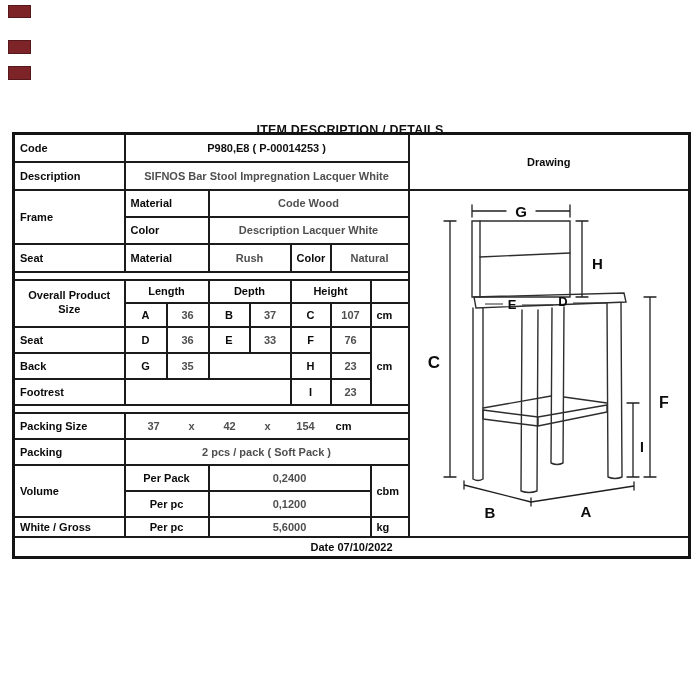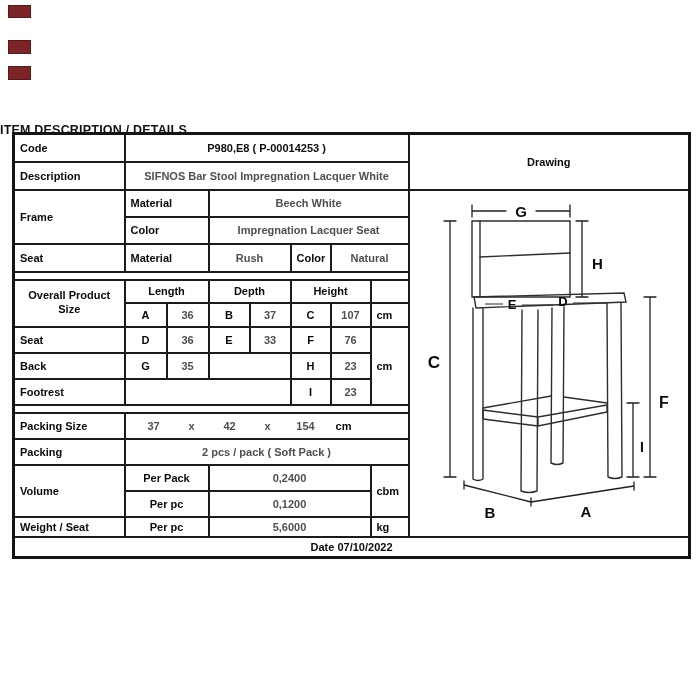--- a/index.html
+++ b/index.html
@@ -6,21 +6,21 @@
   body{width:700px;height:700px;background:#ffffff;position:relative;
        font-family:"Liberation Sans",sans-serif;color:#0d0d0d;}
   .page{position:absolute;inset:0;background:#fff;}
 
   
   .thumb{position:absolute;left:8px;width:21px;background:#7d2429;border:1px solid #57181c;}
   .t1{top:5px;height:11px;}
   .t2{top:40px;height:12px;}
   .t3{top:66px;height:12px;}
 
-  .sheet-title{position:absolute;left:0;top:123px;width:700px;
+  .sheet-title{position:absolute;left:0;top:123px;width:700px;text-align:center;
        font-size:12.5px;font-weight:bold;letter-spacing:.2px;color:#111;}
 
   table.spec{position:absolute;left:12px;top:132px;width:676px;border-collapse:collapse;
        table-layout:fixed;border:3px solid #141414;}
   table.spec td{border:2px solid #1b1b1b;font-size:11px;padding:0 5px;overflow:hidden;
        vertical-align:middle;background:#fff;}
   .lbl{font-weight:bold;color:#0a0a0a;}
   .val{color:#4f4f4f;font-weight:bold;}
   .valb{color:#0f0f0f;font-weight:bold;}
   .ctr{text-align:center;}
@@ -70,21 +70,21 @@
     </tr>
 
     <tr style="height:28px">
       <td class="lbl">Description</td>
       <td colspan="7" class="val ctr">SIFNOS Bar Stool Impregnation Lacquer White</td>
     </tr>
 
     <tr style="height:27px">
       <td rowspan="2" class="lbl gry">Frame</td>
       <td colspan="2" class="lbl gry">Material</td>
-      <td colspan="5" class="val ctr gry">Beech White</td>
+      <td colspan="5" class="val ctr gry">Code Wood</td>
       <td rowspan="15" class="drawcell">
         <svg width="279" height="341" viewBox="0 0 279 341">
           <g class="stool">
             <path d="M62,30 H160 V106 H62 Z"></path>
             <path d="M70,30 V106"></path>
             <path d="M70,66 L160,62"></path>
             <path d="M64,106 L214,102 L216,111 L66,117 Z"></path>
             <path d="M63,117 V288 M73,117 V288 M63,288 Q68,291 73,288"></path>
             <path d="M112,119 L111,300 M128,119 L127,300 M111,300 Q119,303 127,300"></path>
             <path d="M142,117 L141,272 M154,116 L153,272 M141,272 Q147,275 153,272"></path>
@@ -111,21 +111,21 @@
           <text class="dimlbl" x="249" y="217" font-size="16">F</text>
           <text class="dimlbl" x="230" y="261" font-size="14">I</text>
           <text class="dimlbl" x="80" y="327" font-size="15" text-anchor="middle">B</text>
           <text class="dimlbl" x="176" y="326" font-size="15" text-anchor="middle">A</text>
         </svg>
       </td>
     </tr>
 
     <tr style="height:27px">
       <td colspan="2" class="lbl gry">Color</td>
-      <td colspan="5" class="val ctr gry">Impregnation Lacquer Seat</td>
+      <td colspan="5" class="val ctr gry">Description Lacquer White</td>
     </tr>
 
     <tr style="height:28px">
       <td class="lbl">Seat</td>
       <td colspan="2" class="lbl">Material</td>
       <td colspan="2" class="val ctr">Rush</td>
       <td class="lbl">Color</td>
       <td colspan="2" class="val ctr">Natural</td>
     </tr>
 
@@ -207,21 +207,21 @@
       <td colspan="4" class="val ctr">0,2400</td>
       <td rowspan="2" class="lbl">cbm</td>
     </tr>
 
     <tr style="height:26px">
       <td colspan="2" class="lbl ctr">Per pc</td>
       <td colspan="4" class="val ctr">0,1200</td>
     </tr>
 
     <tr style="height:20px">
-      <td class="lbl gry">Weight / Seat</td>
+      <td class="lbl gry">White / Gross</td>
       <td colspan="2" class="lbl ctr gry">Per pc</td>
       <td colspan="4" class="val ctr gry">5,6000</td>
       <td class="lbl gry">kg</td>
     </tr>
 
     <tr style="height:21px">
       <td colspan="9" class="lbl ctr">Date 07/10/2022</td>
     </tr>
   </tbody>
     </table>

